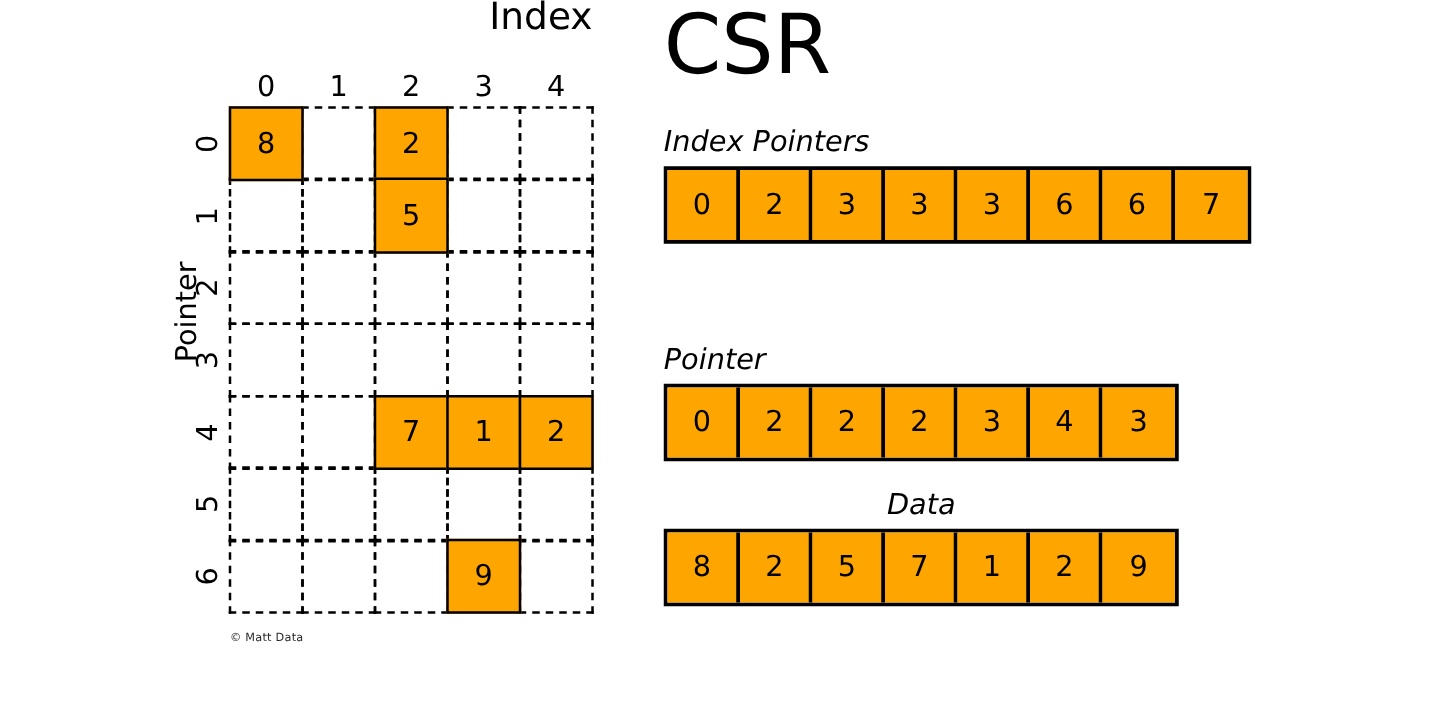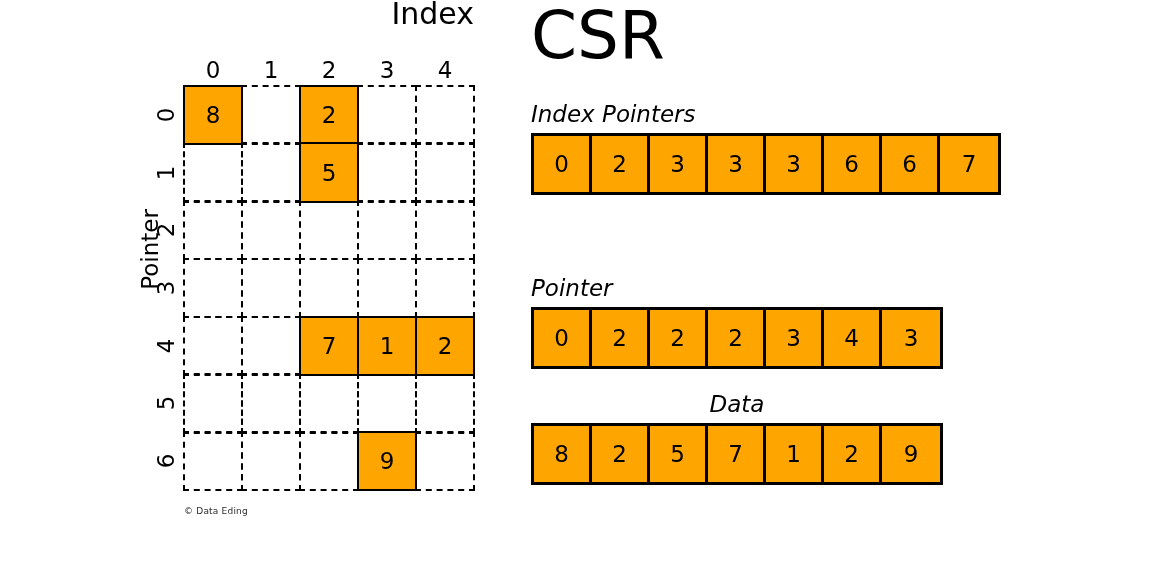--- a/index.html
+++ b/index.html
@@ -245,21 +245,21 @@
       <div class="cell"></div>
       <div class="cell"></div>
       <div class="cell"></div>
       <div class="cell"></div>
       <div class="cell"></div>
       <div class="cell"></div>
       <div class="cell filled">9</div>
       <div class="cell"></div>
     </div>
 
-  <div id="credit">© Data Eding</div>
+  <div id="credit">© Matt Data</div>
 </div>
 
 <div id="csr-panel">
 
   <div id="csr-title">CSR</div>
 
   <div class="array-block" id="index-pointers-block">
     <div class="array-label">Index Pointers</div>
     <div class="array-row" id="index-pointers-row">
         <div class="acell">0</div>

